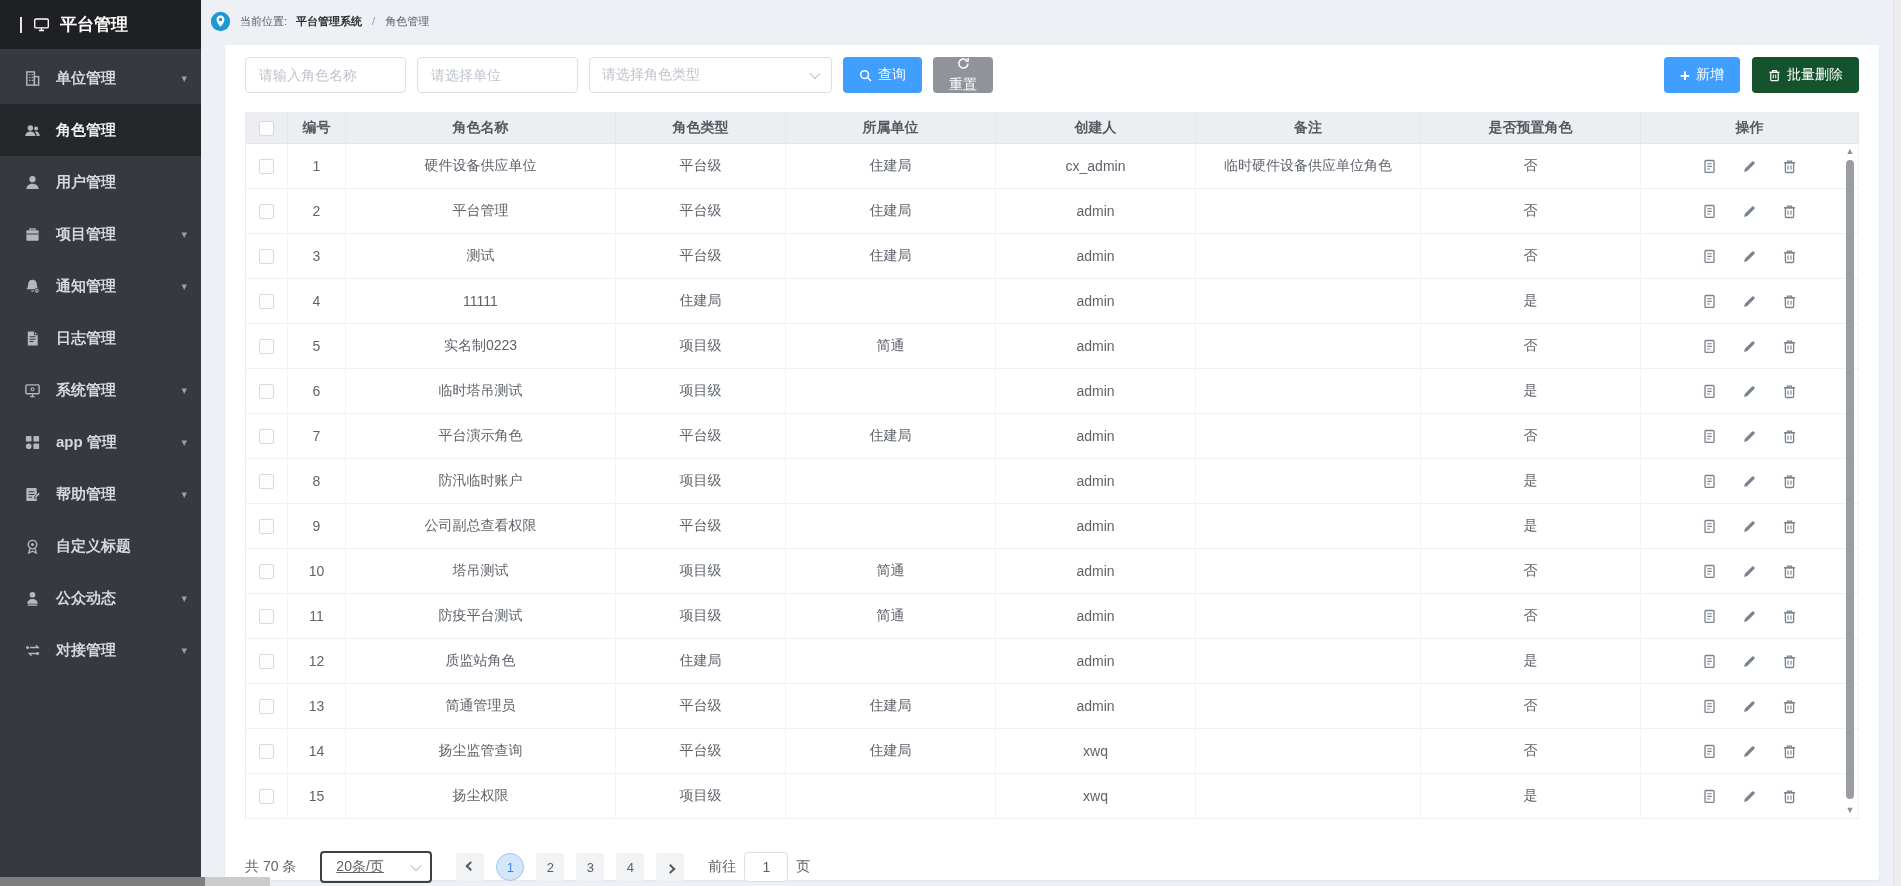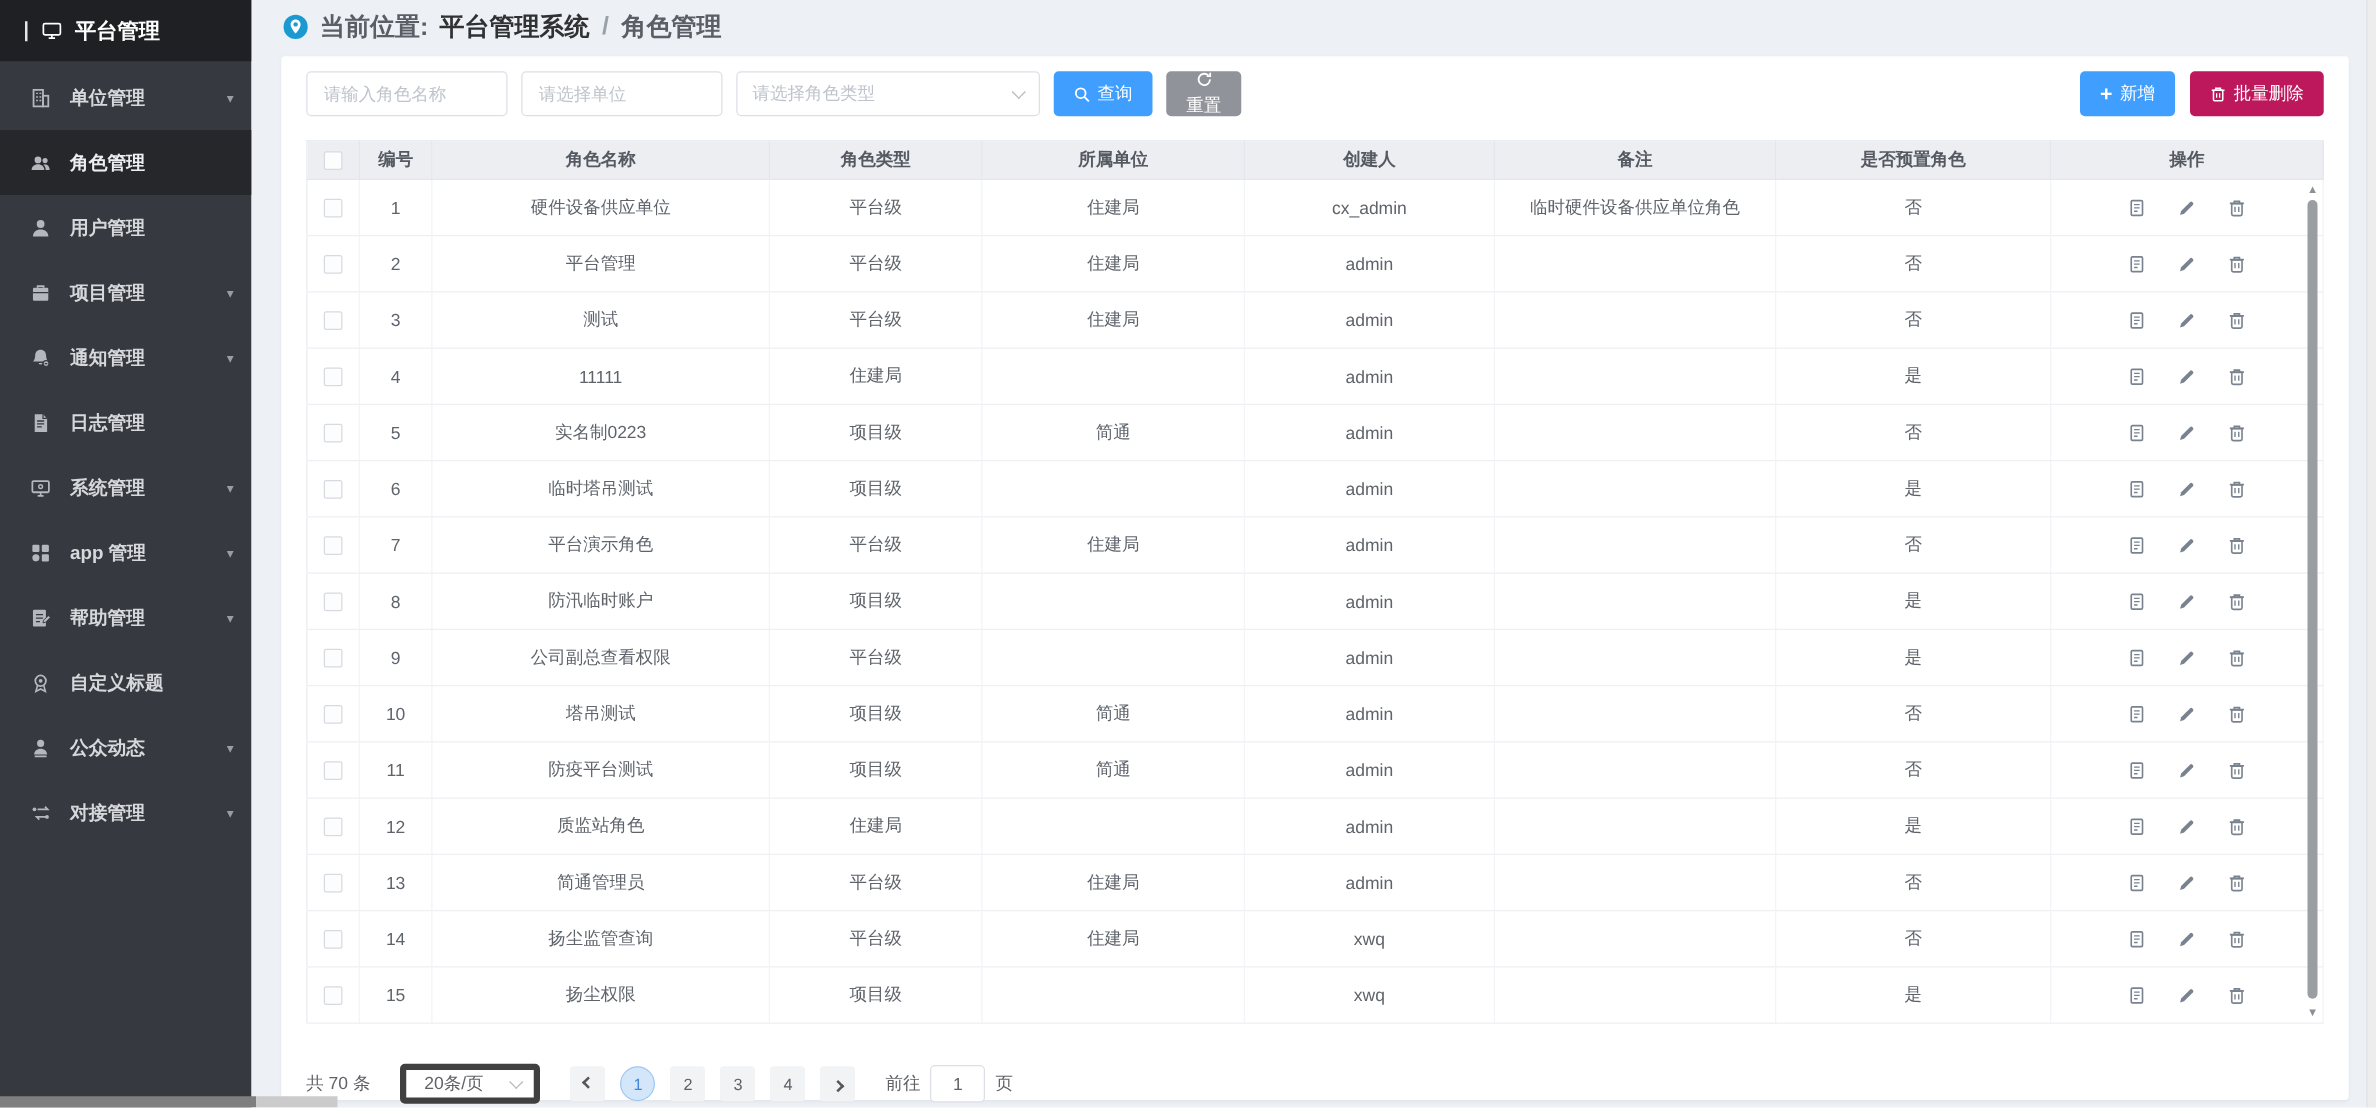--- a/index.html
+++ b/index.html
@@ -24,21 +24,21 @@
     height: 52px; display: flex; align-items: center; padding: 0 14px 0 22px;
     color: #d6d8db; font-size: 15px; gap: 14px; cursor: pointer; white-space: nowrap;
   }
   .menu-item.active { background: #25272b; color: #eceef0; }
   .mi-icon { width: 20px; height: 18px; color: #b4b7bd; display: inline-flex; align-items: center; justify-content: center; flex: none; }
   .mi-icon svg { width: 17px; height: 17px; }
   .mi-arrow { margin-left: auto; font-size: 11px; color: #9a9da3; }
 
   
   .main { flex: 1; position: relative; }
-  .breadcrumb-bar { height: 42px; display: flex; align-items: center; padding-left: 25px; gap: 9px; font-size: 20px; color: #5a5e66; font-weight: bold; }
+  .breadcrumb-bar { height: 42px; display: flex; align-items: center; padding-left: 9px; gap: 9px; font-size: 11px; color: #5a5e66; }
   .breadcrumb-bar b { color: #303133; }
   .bc-sep { color: #9aa0a8; margin: 0 1px; }
 
   .card {
     margin: 3px 23px 0 24px; height: 835px; background: #fff; border-radius: 3px;
     box-shadow: 0 1px 3px rgba(0,0,0,.05); padding: 12px 20px 0 20px; position: relative;
   }
 
   
   .filters { display: flex; align-items: center; gap: 11px; }
@@ -54,21 +54,21 @@
     display: flex; align-items: center; font-size: 14px; color: #bfc4cc; background: #fff; cursor: pointer;
   }
   .w243 { width: 243px; }
   .chev { width: 8px; height: 8px; border-right: 1.5px solid #b6bac1; border-bottom: 1.5px solid #b6bac1; transform: rotate(45deg) translate(-1px,-1px); margin-left: auto; }
   .btn {
     height: 36px; border: none; border-radius: 4px; padding: 0 16px; font-size: 14px;
     color: #fff; display: inline-flex; align-items: center; gap: 6px; cursor: pointer; font-family: inherit;
   }
   .btn-primary { background: #409eff; }
   .btn-info { background: #909399; flex-direction: column; }
-  .btn-danger { background: #be185d; }
+  .btn-danger { background: #14532d; }
   .btn .plus { font-size: 17px; font-weight: bold; line-height: 1; }
   .right-actions { margin-left: auto; display: flex; gap: 12px; }
 
   
   .table-wrap { position: relative; margin-top: 19px; }
   table { width: 1613px; border-collapse: collapse; table-layout: fixed; border: 1px solid #e9ecf0; }
   thead th {
     background: #eceef2; height: 31px; font-size: 14px; font-weight: bold; color: #555a62;
     border-right: 1px solid #e3e6ec; border-bottom: 1px solid #e3e6ec; text-align: center;
   }
@@ -86,21 +86,21 @@
   .op-icon svg { width: 15px; height: 15px; }
 
   
   .vscroll { position: absolute; top: 32px; bottom: 2px; right: 3px; width: 12px; }
   .vs-arrow { position: absolute; left: 0; width: 12px; text-align: center; font-size: 9px; color: #8e9095; cursor: pointer; }
   .vs-up { top: 2px; } .vs-down { bottom: 2px; }
   .vs-thumb { position: absolute; left: 2px; top: 16px; bottom: 18px; width: 8px; background: #9a9da2; border-radius: 4px; cursor: grab; }
 
   
   .pagination { display: flex; align-items: center; margin-top: 32px; gap: 24px; font-size: 14px; color: #606266; }
-  .pg-size { width: 112px; height: 32px; border: 5px solid #404040; border-radius: 4px; display: flex; align-items: center; padding: 0 10px 0 14px; color: #606266; cursor: pointer; }
+  .pg-size { width: 112px; height: 32px; border: 2px solid #404040; border-radius: 4px; display: flex; align-items: center; padding: 0 10px 0 14px; color: #606266; cursor: pointer; text-decoration: underline; }
   .pg-size .chev { border-color: #b6bac1; }
   .pager { display: flex; align-items: center; gap: 12px; }
   .pg-btn {
     width: 28px; height: 28px; background: #f2f3f5; border: none; border-radius: 3px;
     display: inline-flex; align-items: center; justify-content: center; cursor: pointer;
     font-size: 13px; color: #5b5f66; font-family: inherit;
   }
   .pg-btn.active { border-radius: 50%; background: #d4e6fa; border: 1px solid #a0c7f1; color: #4285d8; }
   .pchev { width: 7px; height: 7px; border-right: 2px solid #54575c; border-bottom: 2px solid #54575c; }
   .pchev.left { transform: rotate(135deg) translate(-1px,1px); }

